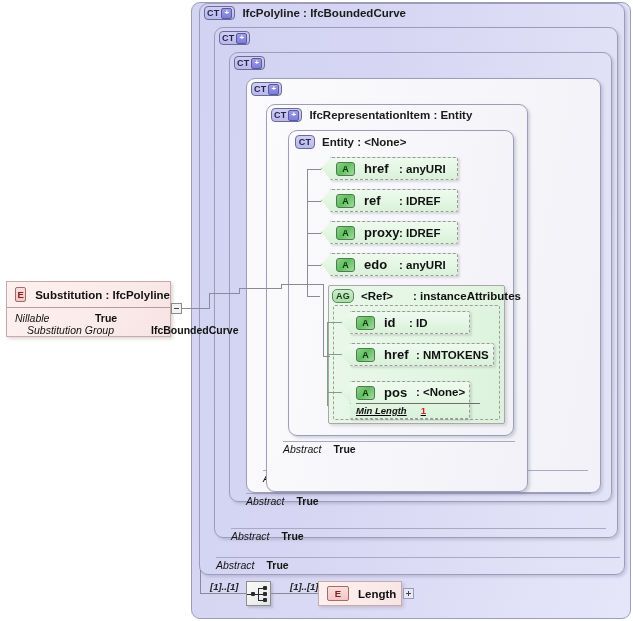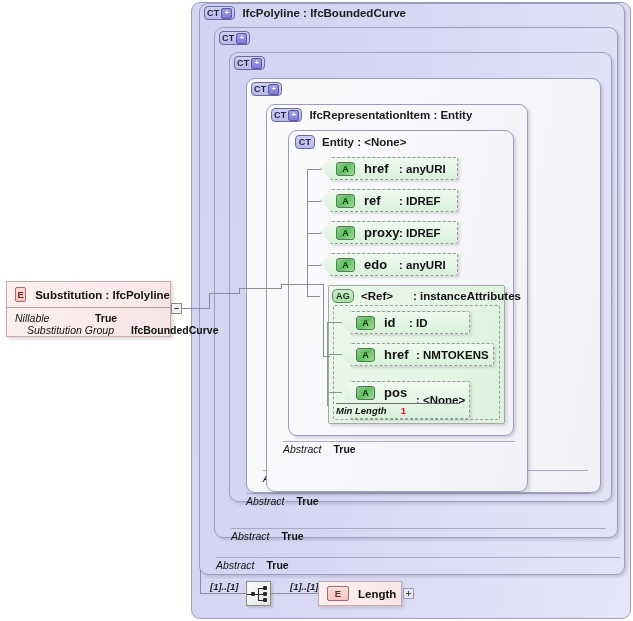--- a/index.html
+++ b/index.html
@@ -334,41 +334,41 @@
     <span class="notch"></span>
     <span class="abadge">A</span>
     <span class="aname">href</span>
     <span class="atype" style="left:66px;">: <span>NMTOKENS</span></span>
   </div>
 
   <div class="attr" style="left:350px;top:381px;width:120px;height:38px;align-items:flex-start;">
     <span class="notch"></span>
     <span class="abadge" style="margin-top:4px;">A</span>
     <span class="aname" style="margin-top:3px;">pos</span>
-    <span class="atype" style="left:66px;top:12px;">: <span>&lt;None&gt;</span></span>
-  </div>
-  <div class="facet" style="left:336px;top:403px;width:124px;">
+    <span class="atype" style="left:66px;top:4px;">: <span>&lt;None&gt;</span></span>
+  </div>
+  <div class="facet" style="left:356px;top:403px;width:124px;text-decoration:underline;">
     <i>Min Length</i><b>1</b>
   </div>
 
   <div class="elembox" style="left:6px;top:281px;width:165px;height:56px;">
     <div class="elem-title">
       <span class="ebadge">E</span>
       <span>Substitution : IfcPolyline</span>
     </div>
     <div class="prop-row" style="left:8px;top:30px;">
       <span class="k">Nillable</span>
     </div>
     <div class="prop-row" style="left:88px;top:30px;">
       <span class="v">True</span>
     </div>
     <div class="prop-row" style="left:8px;top:42px;margin-left:12px;">
       <span class="k">Substitution Group</span>
     </div>
-    <div class="prop-row" style="left:84px;top:42px;padding-left:40px;">
+    <div class="prop-row" style="left:104px;top:42px;padding-left:40px;">
       <span class="v">IfcBoundedCurve</span>
     </div>
   </div>
 
   <div class="chip" style="left:171px;top:303px;"></div>
 
   <div class="ln lnh" style="left:182px;top:308px;width:27px;"></div>
 
   <div class="ln lnv" style="left:209px;top:293px;height:16px;"></div>
   <div class="ln lnh" style="left:209px;top:293px;width:30px;"></div>

